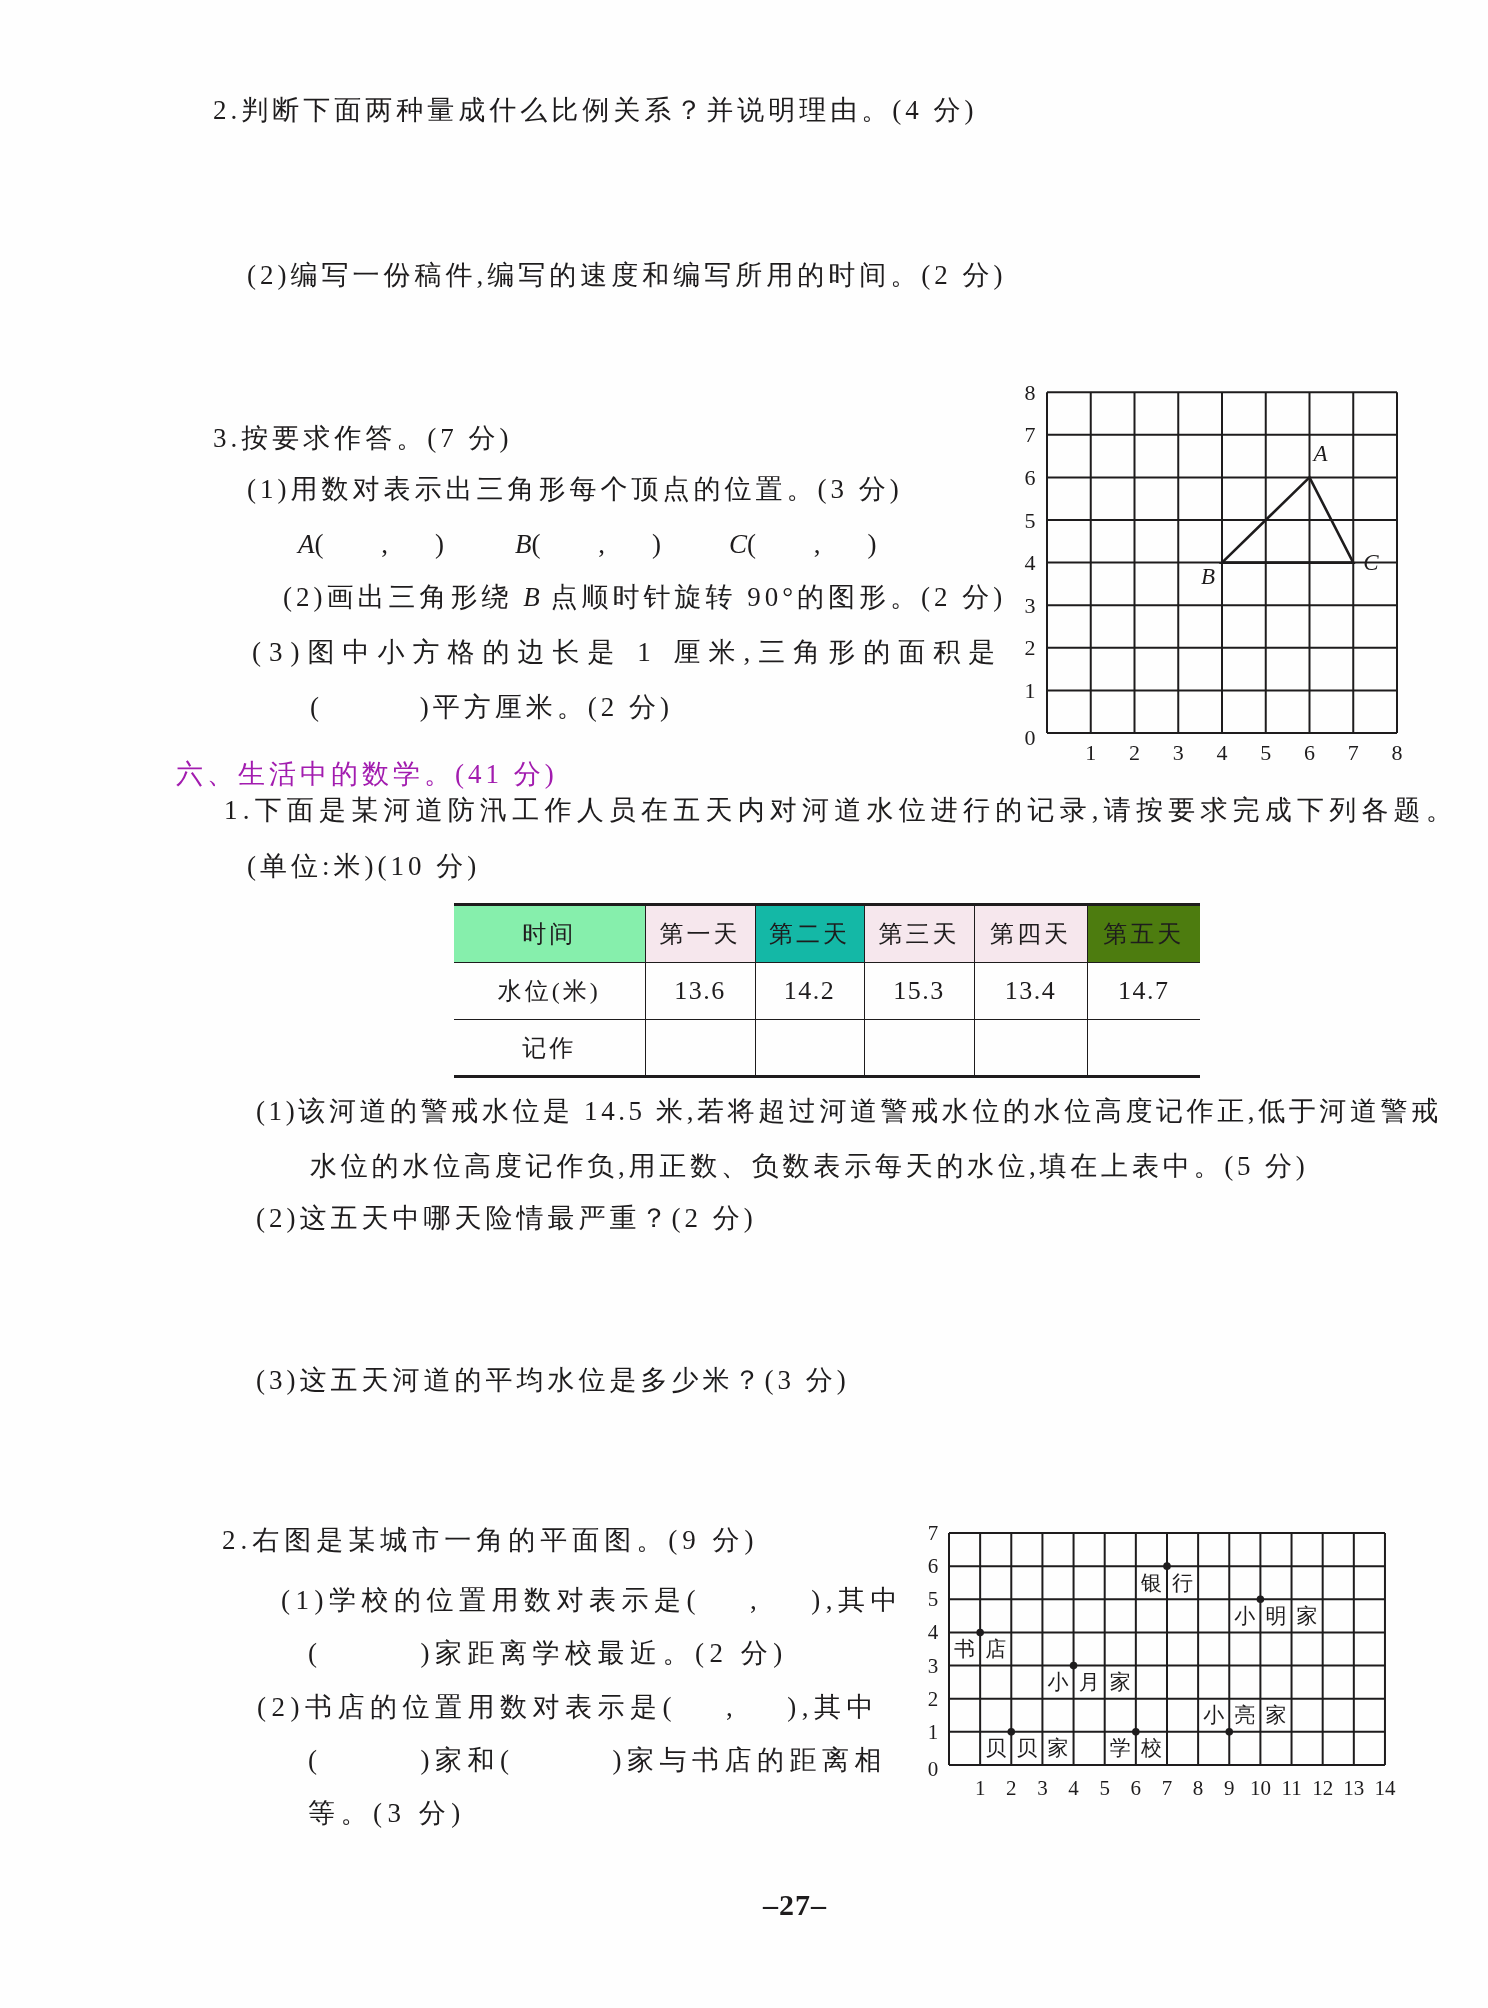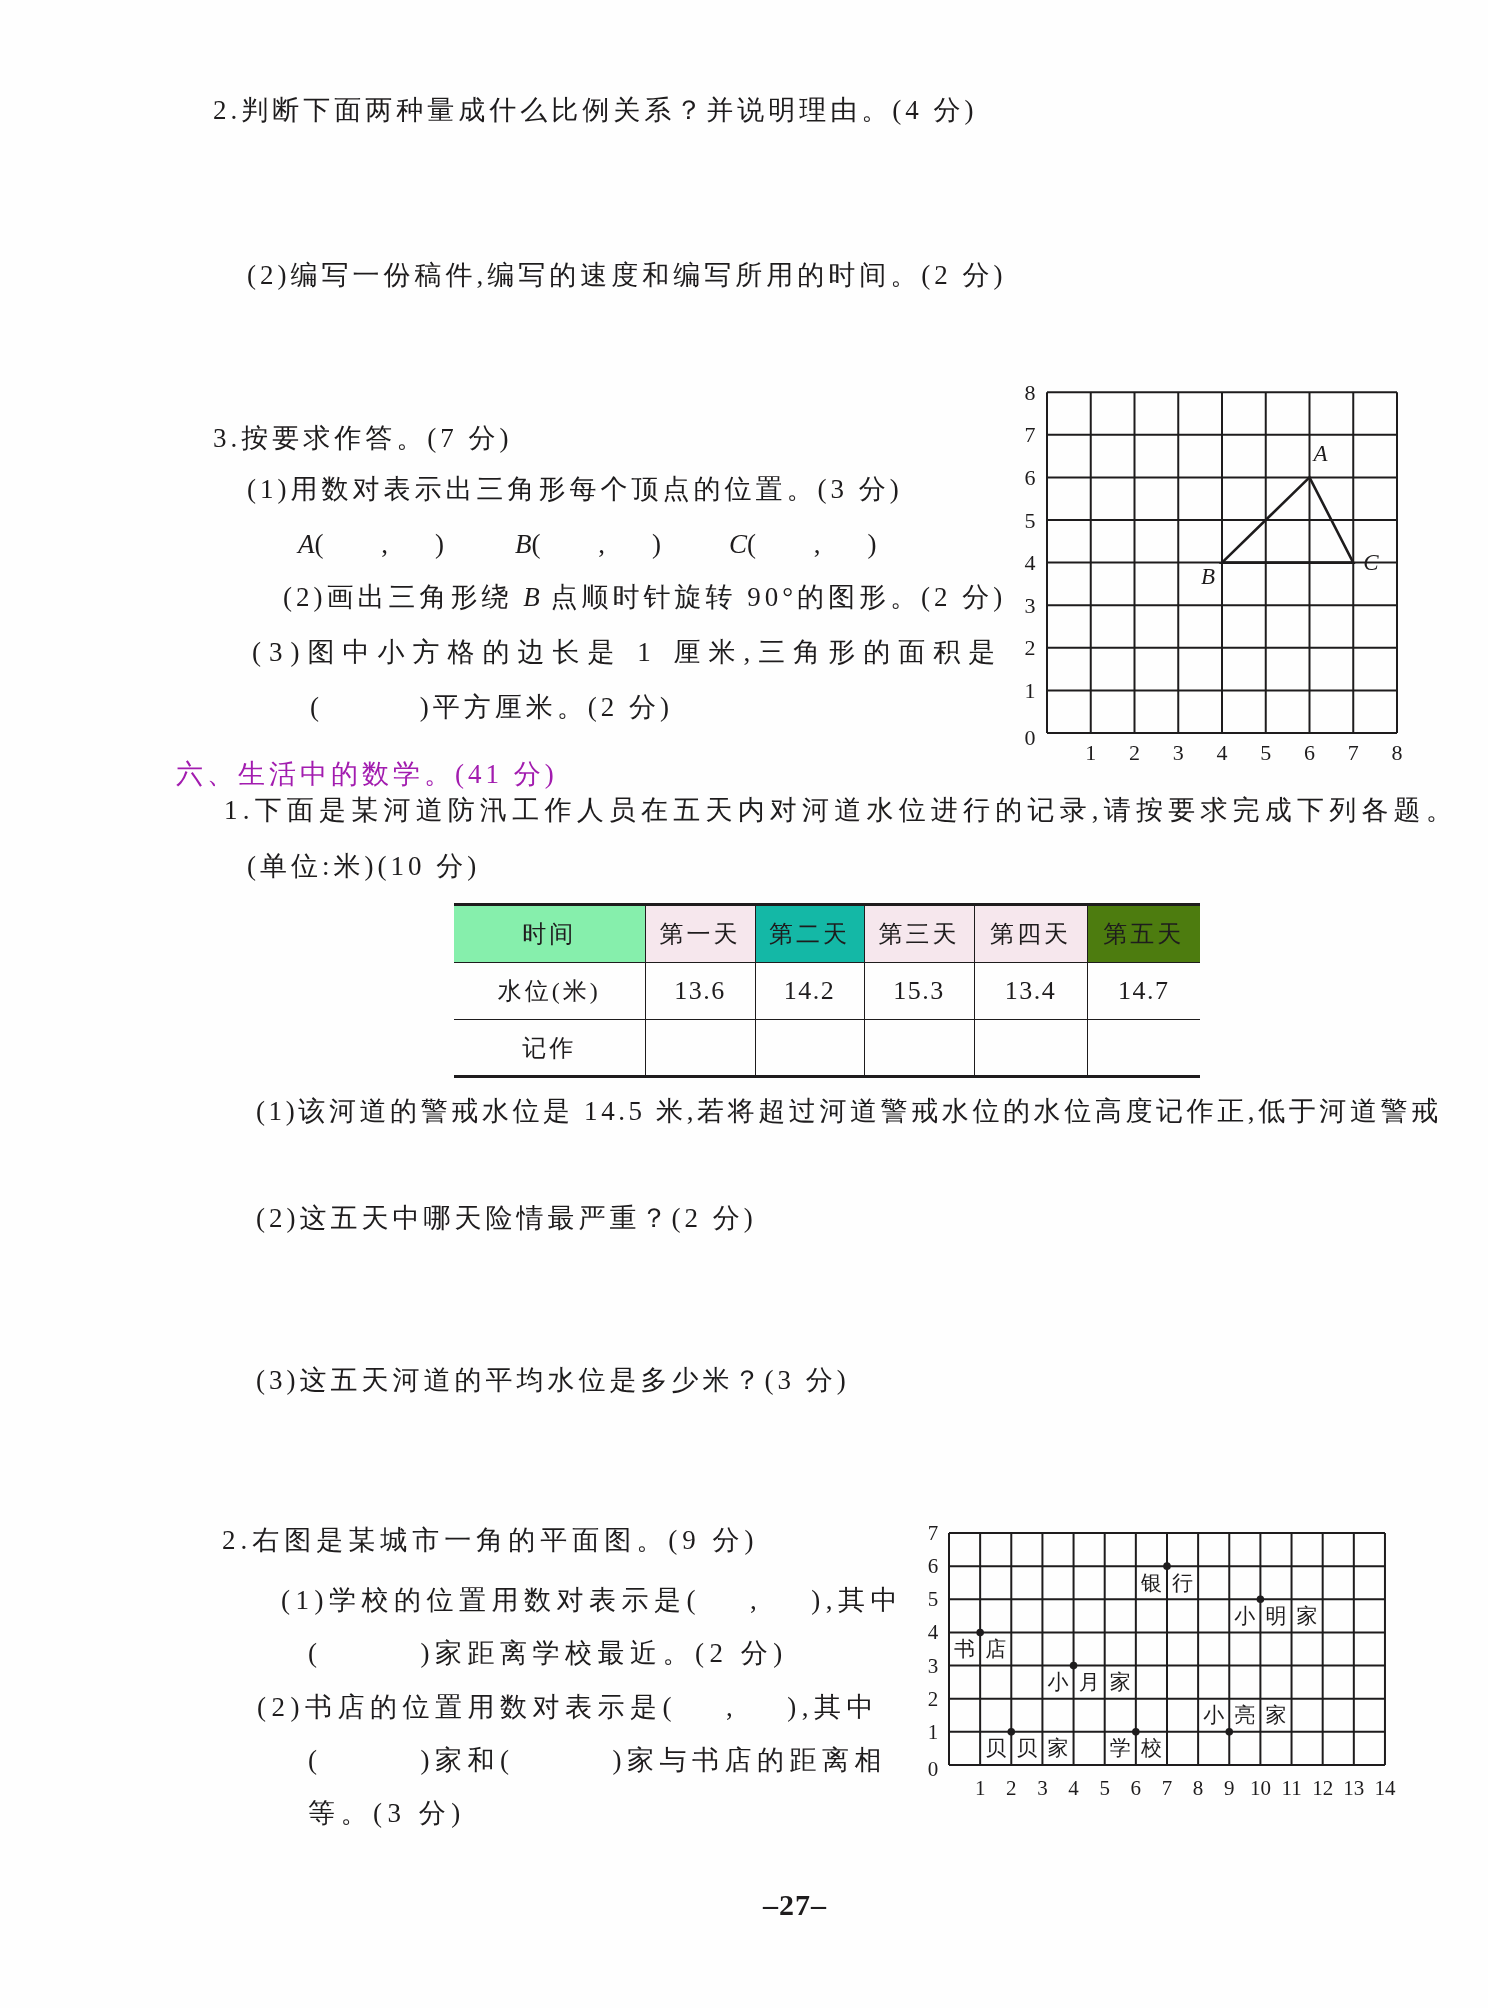--- a/index.html
+++ b/index.html
@@ -185,20 +185,21 @@
       <td class="num"></td>
       <td class="num"></td>
       <td class="num"></td>
       <td class="num"></td>
       <td class="num"></td>
     </tr>
   </tbody>
     </table>
 
   <div class="line" id="l-p1-1a">(1)该河道的警戒水位是 14.5 米,若将超过河道警戒水位的水位高度记作正,低于河道警戒</div>
+  <div class="line" id="l-p1-1b">水位的水位高度记作负,用正数、负数表示每天的水位,填在上表中。(5 分)</div>
   <div class="line" id="l-p1-2">(2)这五天中哪天险情最严重？(2 分)</div>
   <div class="line" id="l-p1-3">(3)这五天河道的平均水位是多少米？(3 分)</div>
 
   <div class="line" id="l-p2-title">2.右图是某城市一角的平面图。(9 分)</div>
   <div class="line" id="l-p2-1a">(1)学校的位置用数对表示是(    ,    ),其中</div>
   <div class="line" id="l-p2-1b">(        )家距离学校最近。(2 分)</div>
   <div class="line" id="l-p2-2a">(2)书店的位置用数对表示是(    ,    ),其中</div>
   <div class="line" id="l-p2-2b">(        )家和(        )家与书店的距离相</div>
   <div class="line" id="l-p2-2c">等。(3 分)</div>
 

